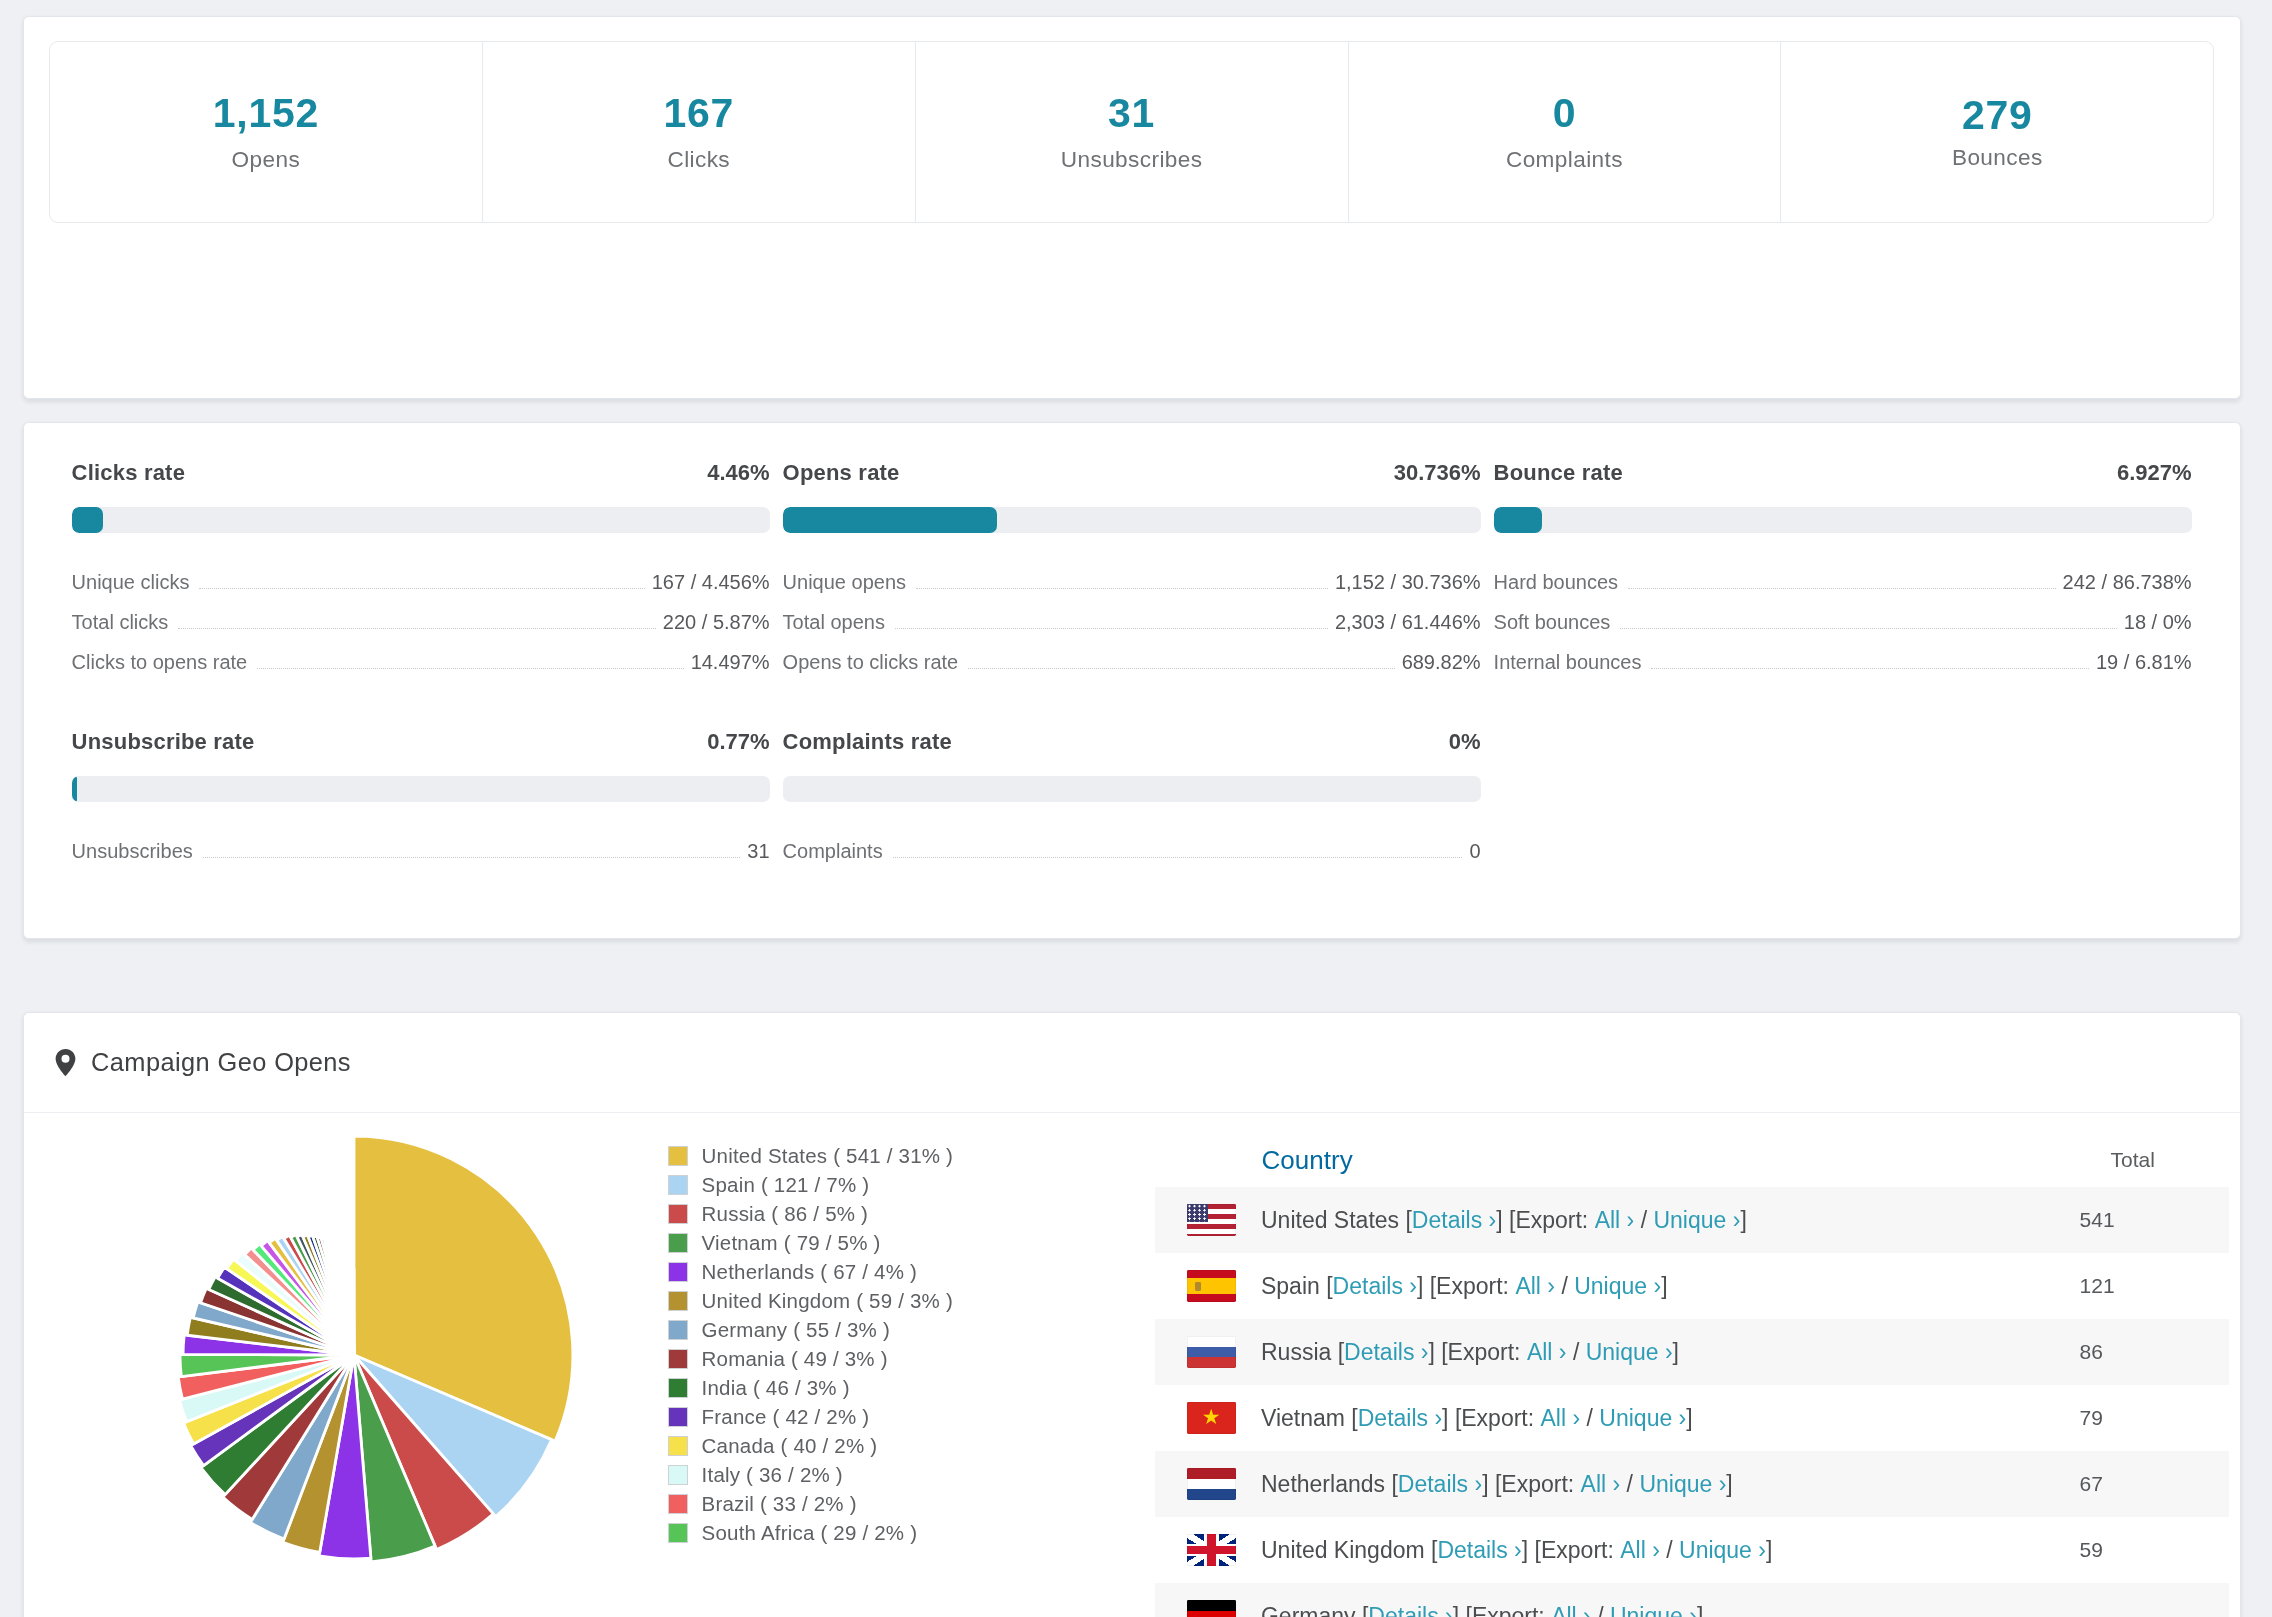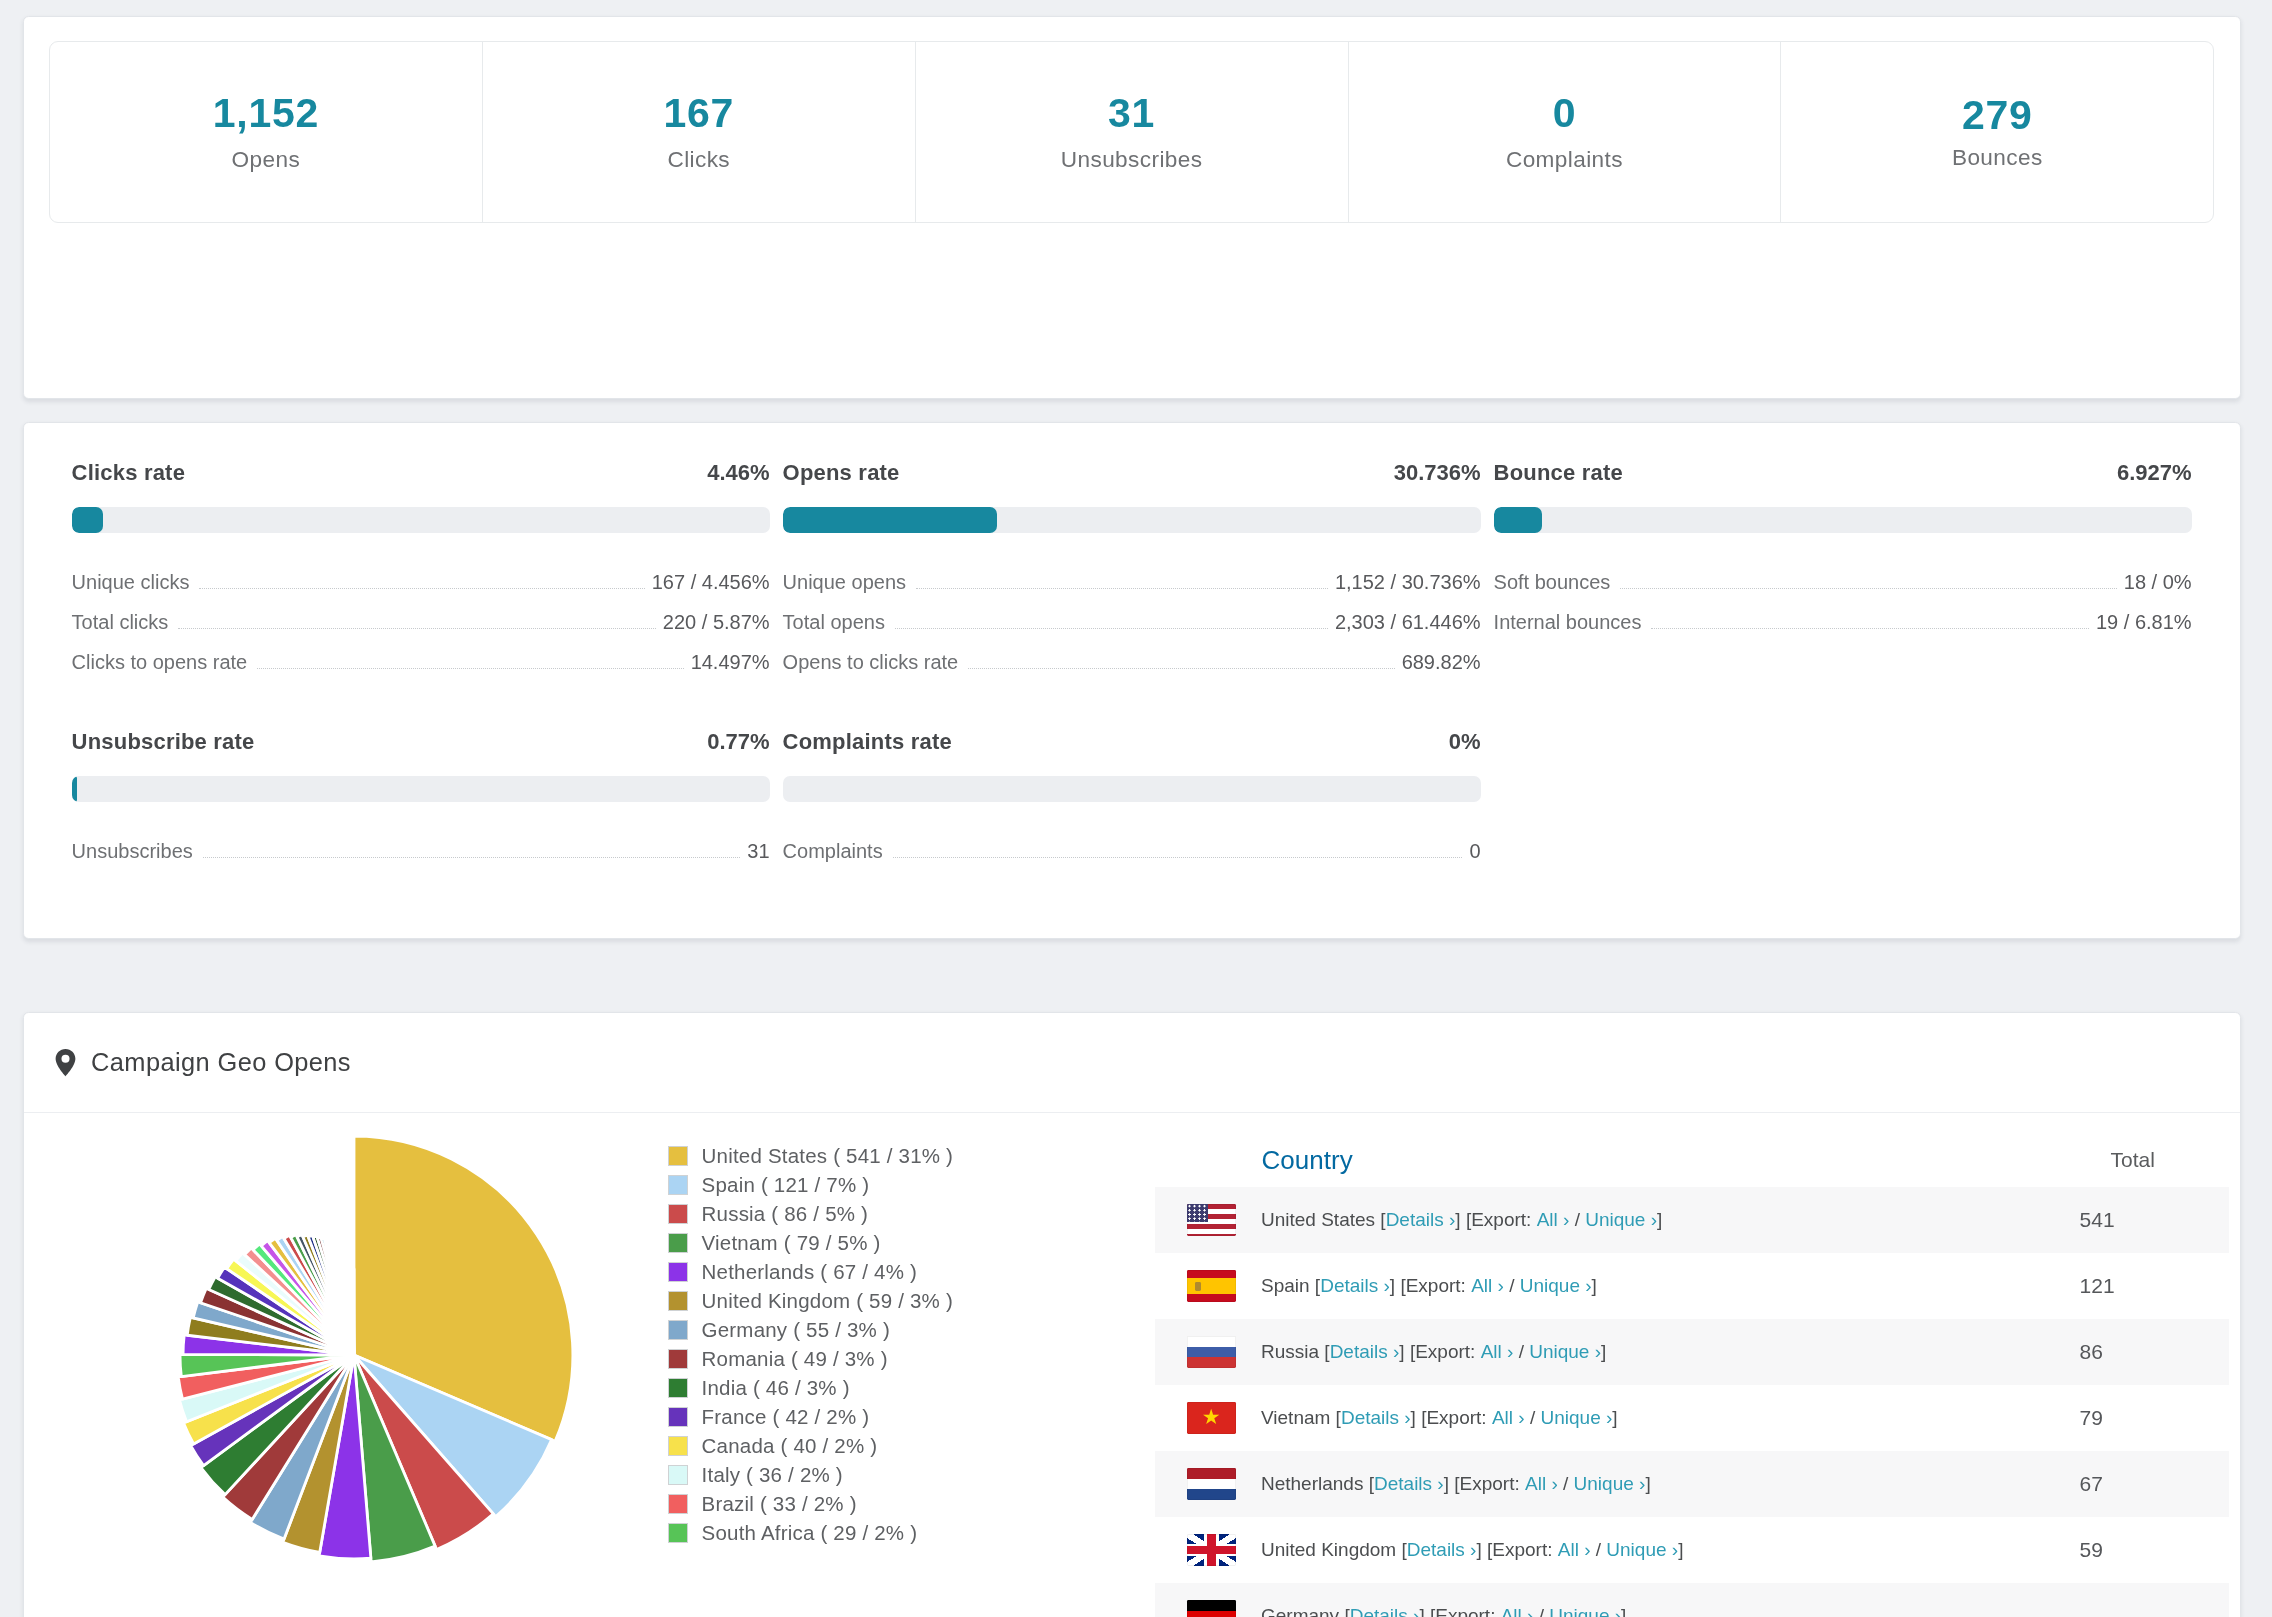--- a/index.html
+++ b/index.html
@@ -92,21 +92,21 @@
     border:1.4px solid #cfd2d4; flex:0 0 auto;
   }
   .legend .ltxt { font-size:20.5px; color:#5e6063; letter-spacing:0.2px; white-space:nowrap; }
 
   .geo-table { position:absolute; left:1131px; top:20px; width:1074px; }
   .gt-header { display:flex; height:54px; align-items:center; }
   .gt-header .h-country { font-size:26px; color:#0369a1; padding-left:107px; }
   .gt-header .h-total   { font-size:21px; color:#5a5c5e; position:absolute; left:956px; }
   .gt-row { display:flex; align-items:center; height:66px; padding-left:32px; position:relative; }
   .gt-row.striped { background:#f7f7f8; }
-  .gt-row .cell-country { display:flex; align-items:center; font-size:19px; color:#4b4d4f; white-space:nowrap; }
+  .gt-row .cell-country { display:flex; align-items:center; font-size:23px; color:#4b4d4f; white-space:nowrap; }
   .gt-row .total { position:absolute; left:925px; font-size:21px; color:#55575a; }
   .gt-row a { color:#2f9cb5; text-decoration:none; }
   .gt-row .sep { color:#4b4d4f; }
 
   
   .flag { width:49px; height:32px; margin-right:25.4px; flex:0 0 auto;
           border-radius:1.4px; position:relative; overflow:hidden;
           box-shadow:0 0 0 0.7px rgba(0,0,0,.08) inset; }
   .flag-us { background:repeating-linear-gradient(to bottom,#b22234 0 5px,#fff 5px 10px); }
   .flag-us::before { content:""; position:absolute; left:0; top:0; width:21px; height:17.6px;
@@ -226,20 +226,25 @@
 
   <div class="rate-block">
     <div class="rate-head">
       <span class="rate-title">Bounce rate</span>
       <span class="rate-value">6.927%</span>
     </div>
     <div class="rate-bar">
       <div class="rate-fill" style="width: 6.927%;"></div>
     </div>
     <div class="rate-rows">
+  <div class="rate-row">
+    <span class="lbl">Hard bounces</span>
+    <span class="dots"></span>
+    <span class="val">242 / 86.738%</span>
+  </div>
 
   <div class="rate-row">
     <span class="lbl">Soft bounces</span>
     <span class="dots"></span>
     <span class="val">18 / 0%</span>
   </div>
 
   <div class="rate-row">
     <span class="lbl">Internal bounces</span>
     <span class="dots"></span>

